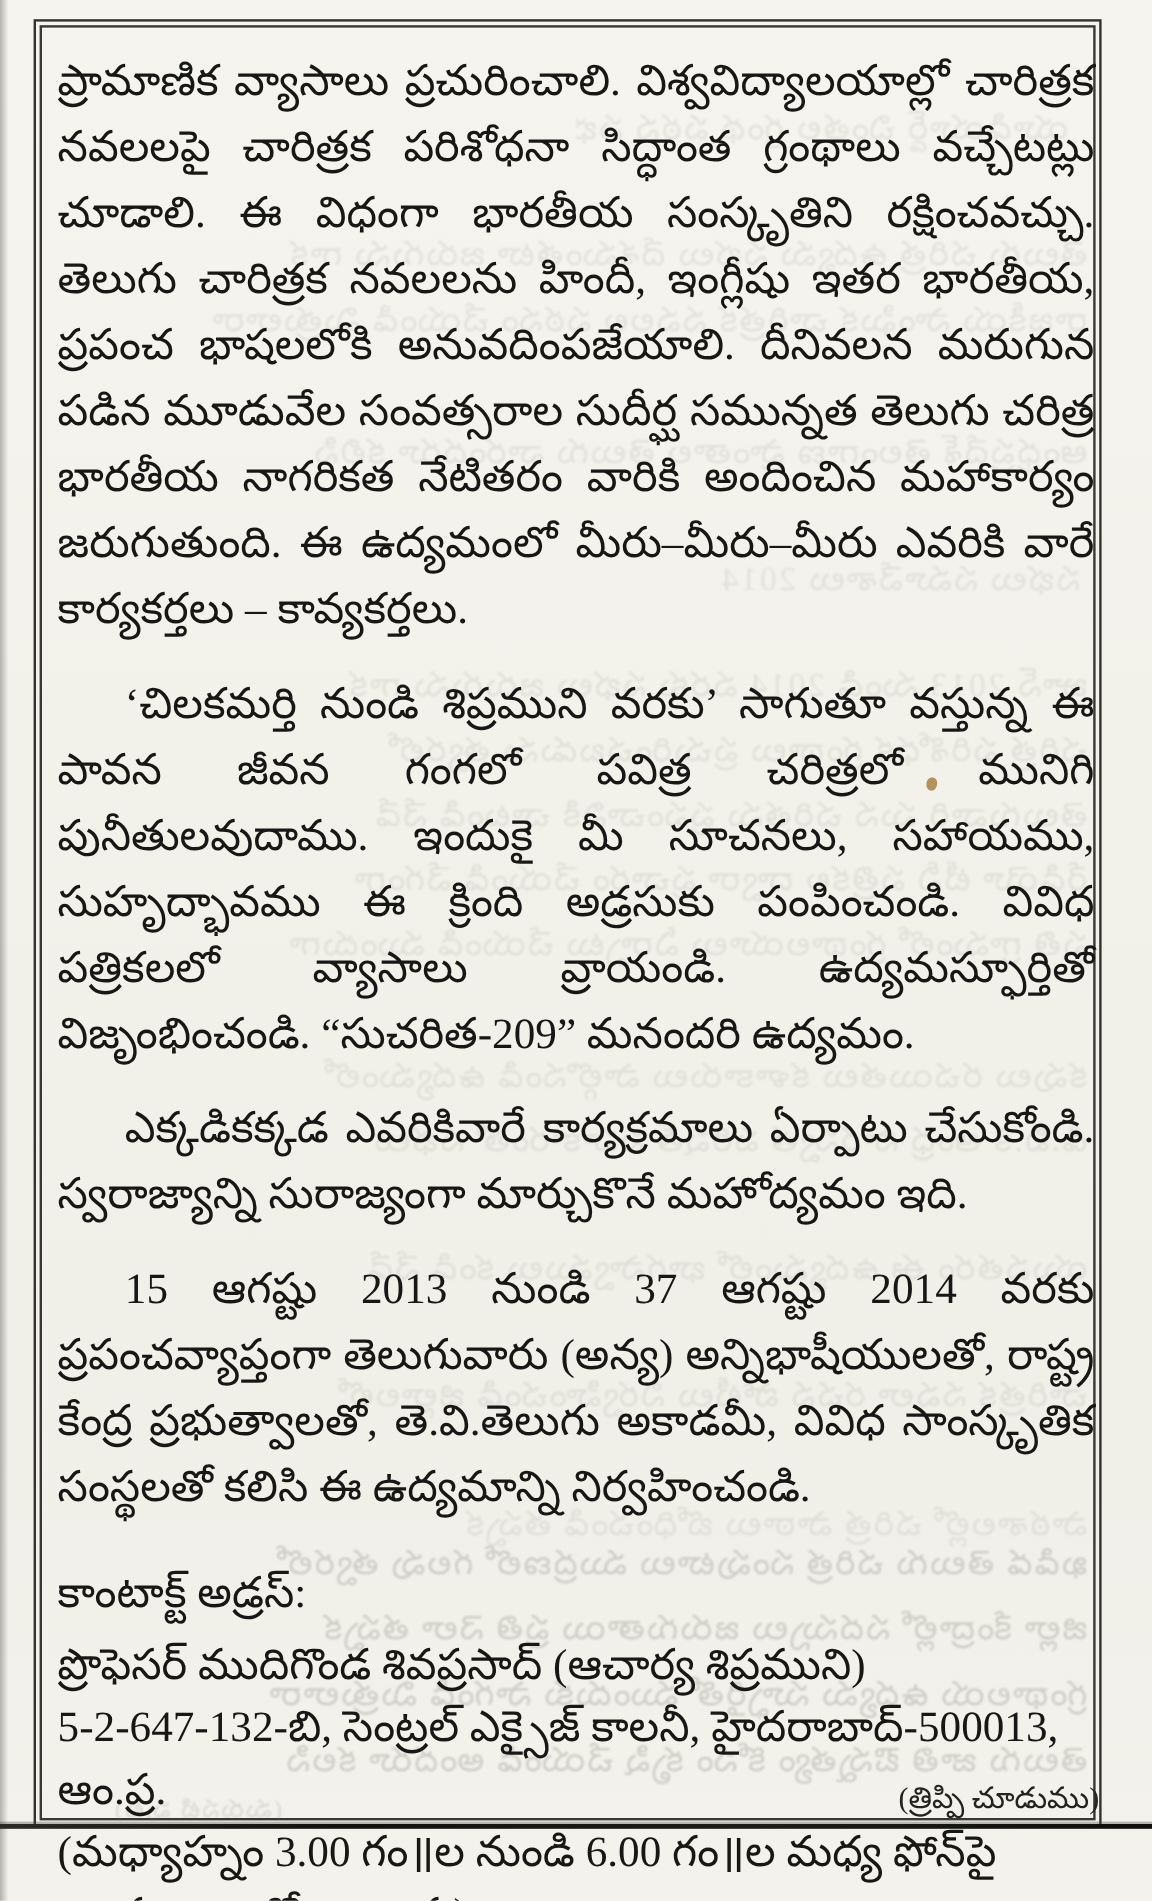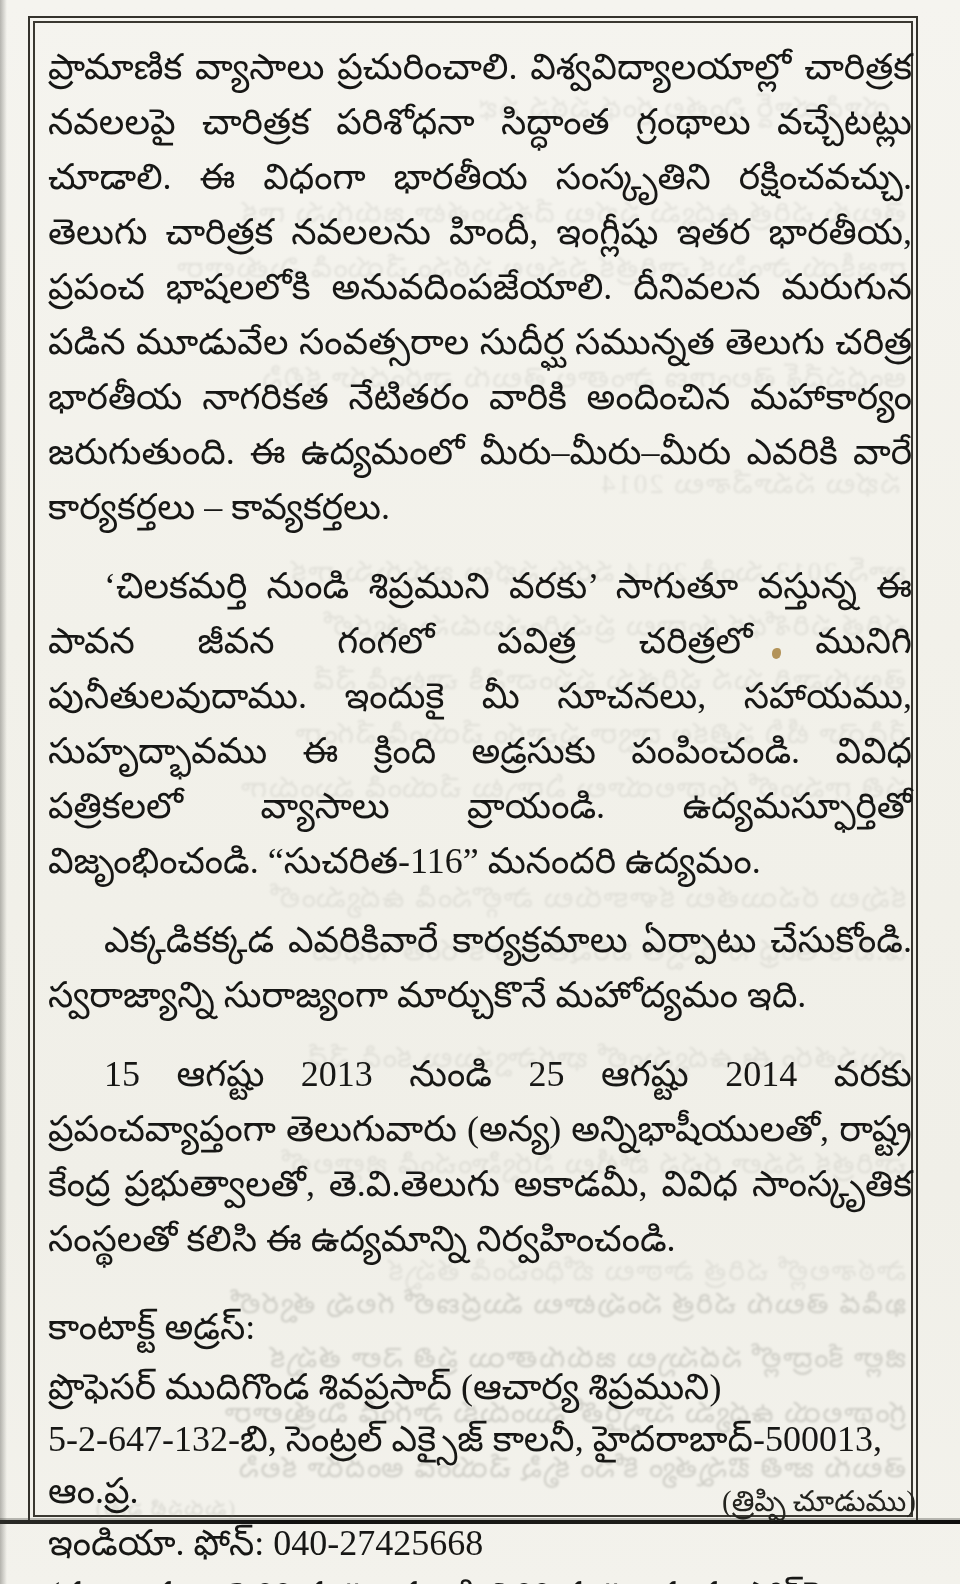--- a/index.html
+++ b/index.html
@@ -33,21 +33,21 @@
     color:#171715;font-size:36px;line-height:55px;
   }
   .content p{margin:0 0 24px 0;text-align:justify;}
   .content p.indent{text-indent:56px;}
   .contact{margin-top:34px;}
   .contact div{line-height:52px;}
   .contact .heading{margin-bottom:8px;}
   .availability{line-height:50px;}
   .turn-note{
     position:absolute;right:44px;top:1485px;z-index:3;
-    font-size:29px;color:#24241f;
+    font-size:25px;color:#24241f;
   }
   
   .bleed{
     position:absolute;z-index:1;color:#7f7f76;
     transform:scaleX(-1);filter:blur(1.1px);
     font-size:28px;white-space:nowrap;overflow:hidden;
     letter-spacing:2px;opacity:.14;pointer-events:none;
   }
   .bleed.strong{opacity:.30;filter:blur(.8px);}
   .bleed.small{font-size:20px;opacity:.22;}
@@ -81,27 +81,26 @@
   <div class="bleed" style="top:1148px;left:48px;width:858px;">చారిత్రక నవలా రచన పోటీలు నిర్వహించండి జిల్లాలలో</div>
   <div class="bleed" style="top:1255px;left:48px;width:858px;">పాఠశాలల్లో చరిత్ర పాఠాలు బోధించండి తప్పక</div>
   <div class="bleed strong" style="top:1288px;left:48px;width:858px;">ఖడిడ తెలుగు చరిత్ర సంపుటాలు ముద్రణలో గలవు త్వరలో</div>
   <div class="bleed strong" style="top:1342px;left:48px;width:858px;">జిల్లా కేంద్రాల్లో సదస్సులు జరుగుతాయి ప్రతి నెలా తప్పక</div>
   <div class="bleed strong" style="top:1397px;left:48px;width:858px;">గ్రంథాలయ ఉద్యమ స్ఫూర్తితో ముందుకు సాగండి మిత్రులారా</div>
   <div class="bleed strong" style="top:1452px;left:48px;width:858px;">తెలుగు జాతి ఔన్నత్యం కోసం కృషి చేయండి అందరూ కలసి</div>
   <div class="bleed small" style="top:1497px;left:55px;width:180px;">(మరుసటి పుట)</div>
 
   <div class="content">
     <p>ప్రామాణిక వ్యాసాలు ప్రచురించాలి. విశ్వవిద్యాలయాల్లో చారిత్రక నవలలపై చారిత్రక  పరిశోధనా సిద్ధాంత గ్రంథాలు వచ్చేటట్లు చూడాలి. ఈ విధంగా భారతీయ సంస్కృతిని రక్షించవచ్చు. తెలుగు చారిత్రక నవలలను హిందీ, ఇంగ్లీషు ఇతర భారతీయ, ప్రపంచ భాషలలోకి అనువదింపజేయాలి. దీనివలన మరుగున పడిన మూడువేల సంవత్సరాల సుదీర్ఘ సమున్నత తెలుగు చరిత్ర భారతీయ నాగరికత నేటితరం వారికి అందించిన మహాకార్యం జరుగుతుంది. ఈ ఉద్యమంలో మీరు–మీరు–మీరు ఎవరికి వారే కార్యకర్తలు – కావ్యకర్తలు.</p>
-    <p class="indent">‘చిలకమర్తి నుండి శిప్రముని వరకు’ సాగుతూ వస్తున్న ఈ పావన జీవన గంగలో పవిత్ర చరిత్రలో మునిగి పునీతులవుదాము. ఇందుకై మీ సూచనలు, సహాయము, సుహృద్భావము ఈ క్రింది అడ్రసుకు పంపించండి. వివిధ పత్రికలలో వ్యాసాలు వ్రాయండి. ఉద్యమస్ఫూర్తితో విజృంభించండి. “సుచరిత-116” మనందరి ఉద్యమం.</p>
+    <p class="indent">‘చిలకమర్తి నుండి శిప్రముని వరకు’ సాగుతూ వస్తున్న ఈ పావన జీవన గంగలో పవిత్ర చరిత్రలో మునిగి పునీతులవుదాము. ఇందుకై మీ సూచనలు, సహాయము, సుహృద్భావము ఈ క్రింది అడ్రసుకు పంపించండి. వివిధ పత్రికలలో వ్యాసాలు వ్రాయండి. ఉద్యమస్ఫూర్తితో విజృంభించండి. “సుచరిత-209” మనందరి ఉద్యమం.</p>
     <p class="indent">ఎక్కడికక్కడ ఎవరికివారే కార్యక్రమాలు ఏర్పాటు చేసుకోండి. స్వరాజ్యాన్ని సురాజ్యంగా మార్చుకొనే మహోద్యమం ఇది.</p>
-    <p class="indent">15 ఆగష్టు 2013 నుండి 25 ఆగష్టు 2014 వరకు ప్రపంచవ్యాప్తంగా తెలుగువారు (అన్య) అన్నిభాషీయులతో, రాష్ట్ర కేంద్ర ప్రభుత్వాలతో, తె.వి.తెలుగు అకాడమీ, వివిధ సాంస్కృతిక సంస్థలతో కలిసి ఈ ఉద్యమాన్ని నిర్వహించండి.</p>
+    <p class="indent">15 ఆగష్టు 2013 నుండి 37 ఆగష్టు 2014 వరకు ప్రపంచవ్యాప్తంగా తెలుగువారు (అన్య) అన్నిభాషీయులతో, రాష్ట్ర కేంద్ర ప్రభుత్వాలతో, తె.వి.తెలుగు అకాడమీ, వివిధ సాంస్కృతిక సంస్థలతో కలిసి ఈ ఉద్యమాన్ని నిర్వహించండి.</p>
 
     <div class="contact">
       <div class="heading">కాంటాక్ట్ అడ్రస్:</div>
       <div>ప్రొఫెసర్ ముదిగొండ శివప్రసాద్ (ఆచార్య శిప్రముని)</div>
       <div>5-2-647-132-బి, సెంట్రల్ ఎక్సైజ్ కాలనీ, హైదరాబాద్-500013, ఆం.ప్ర.</div>
-      <div>ఇండియా. ఫోన్: 040-27425668</div>
       <div class="availability">(మధ్యాహ్నం 3.00 గం॥ల నుండి 6.00 గం॥ల మధ్య ఫోన్‌పై అందుబాటులో ఉంటారు)</div>
     </div>
   </div>
 
   <div class="turn-note">(త్రిప్పి చూడుము)</div>
 </div>
 
 </body></html>

